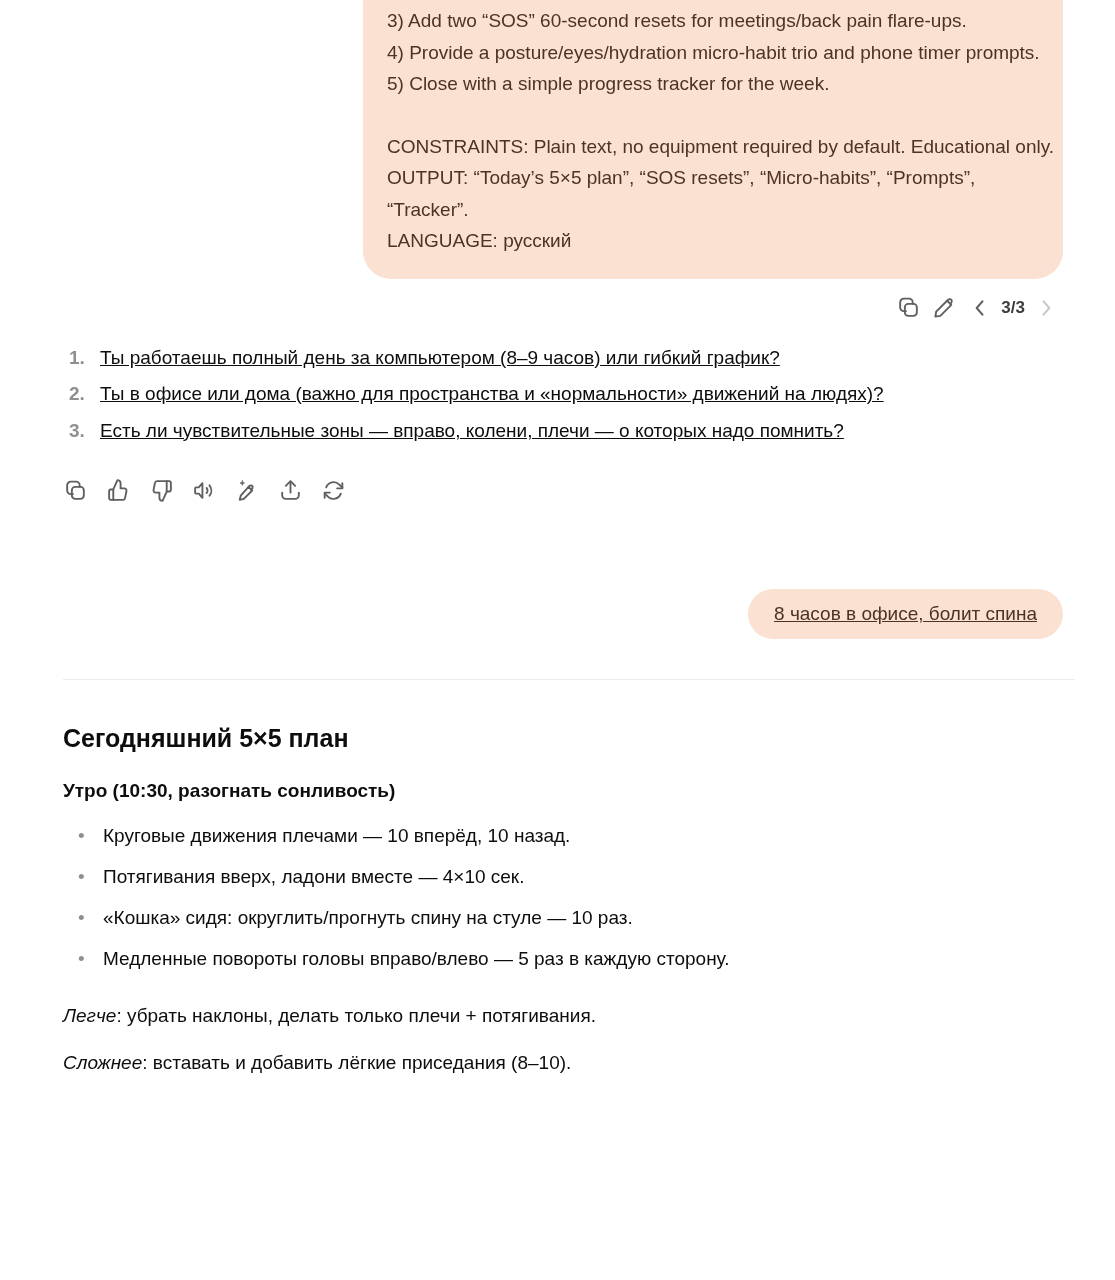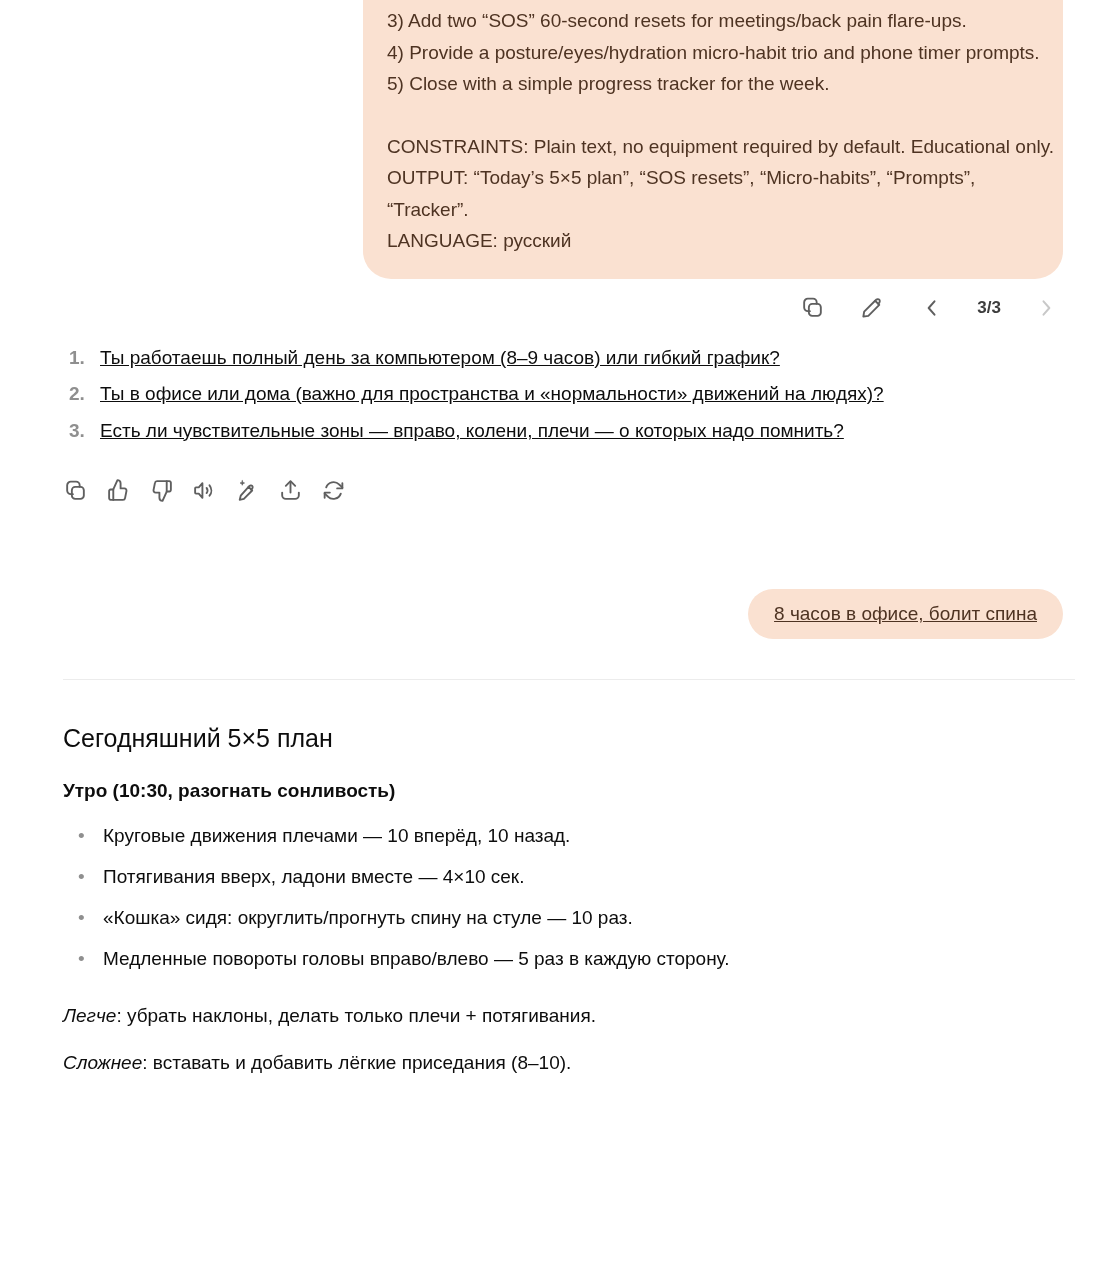--- a/index.html
+++ b/index.html
@@ -42,21 +42,21 @@
   }
 
   
   .toolbar {
     display: flex;
     align-items: center;
   }
   .toolbar-right {
     margin-top: 14px;
     align-self: flex-end;
-    gap: 26px;
+    gap: 2px;
   }
   .toolbar-left {
     margin-top: 24px;
     align-self: flex-start;
     gap: 9px;
     margin-left: -5px;
   }
   .icon-btn {
     width: 34px; height: 30px;
     display: flex; align-items: center; justify-content: center;
@@ -98,21 +98,21 @@
   .divider {
     margin-top: 40px;
     border: none;
     border-top: 1px solid #ececec;
     width: 1012px;
   }
 
   .plan-heading {
     margin-top: 44px;
     font-size: 25px;
-    font-weight: 400;
+    font-weight: 700;
     color: #0d0d0d;
   }
   .plan-subheading {
     margin-top: 27px;
     font-size: 19px;
     font-weight: 700;
   }
 
   ul.exercises {
     margin-top: 18px;

